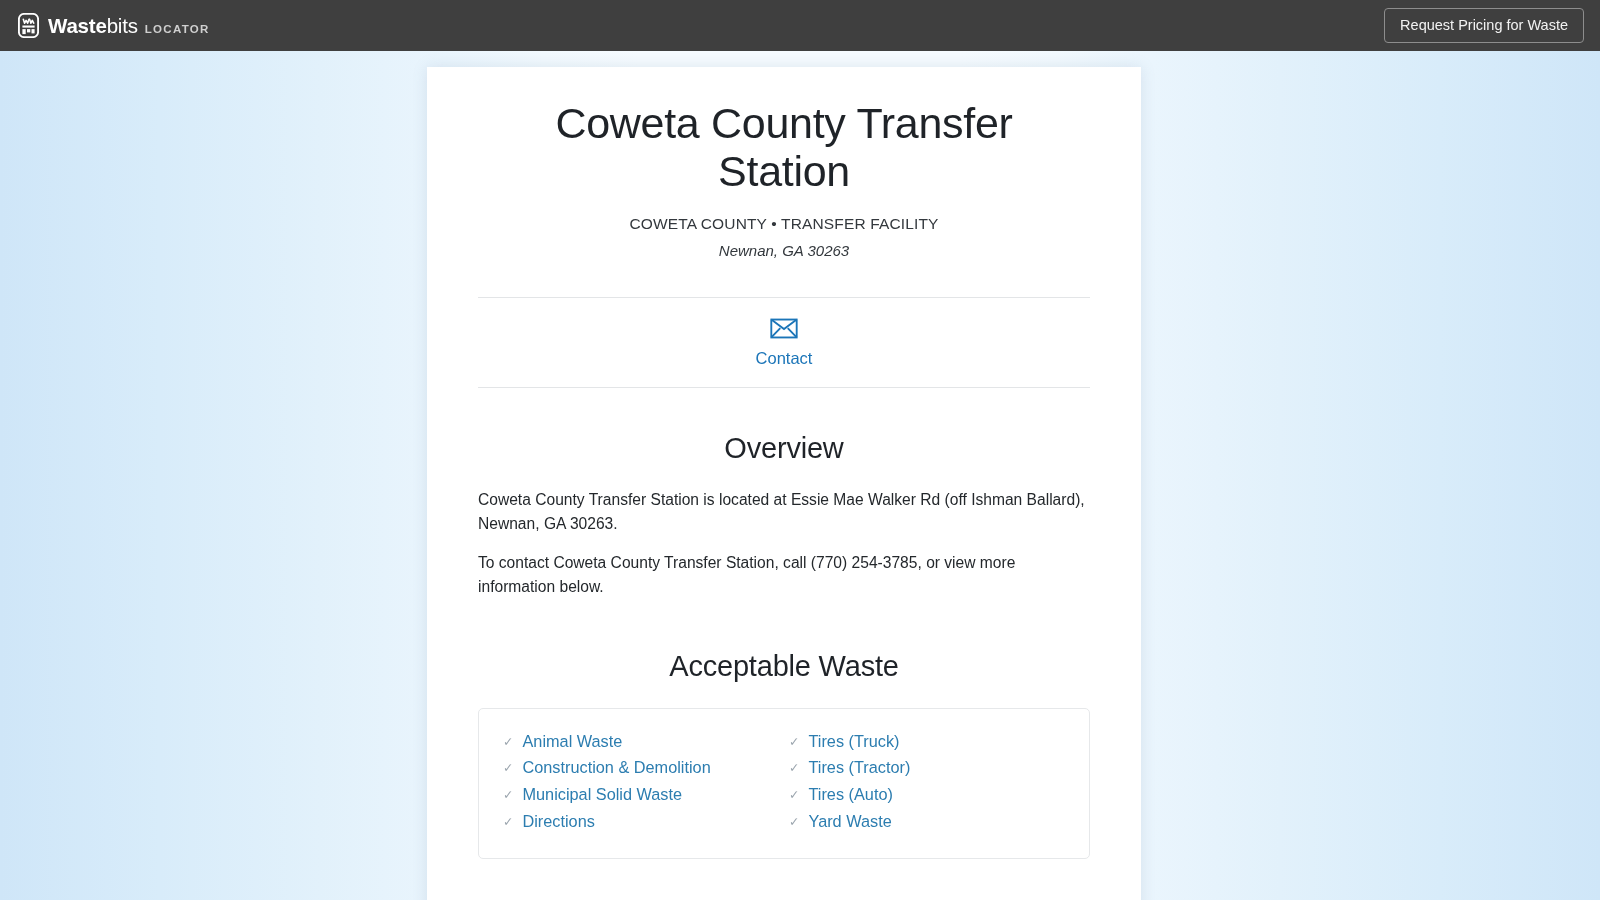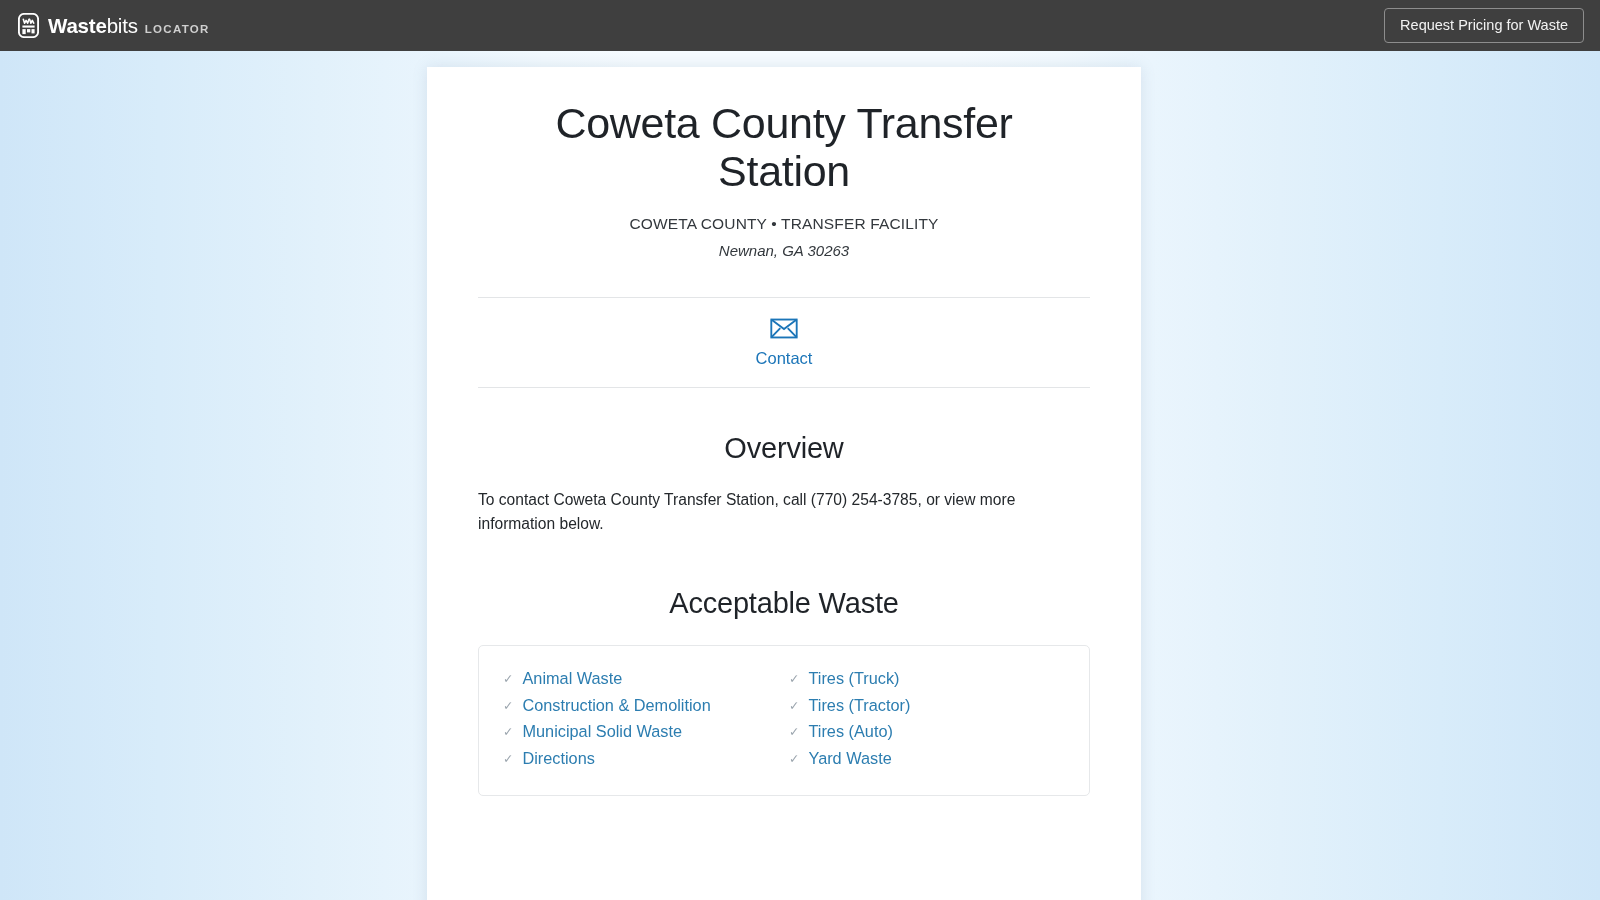--- a/index.html
+++ b/index.html
@@ -278,20 +278,21 @@
             <path d="M1.4 1.4 L15.0 11.6 L28.6 1.4" fill="none" stroke="#1b75b8" stroke-width="2"></path>
             <path d="M1.4 20.6 L11.0 10.5 M28.6 20.6 L19.0 10.5" fill="none" stroke="#1b75b8" stroke-width="2"></path>
           </svg>
         </span>
         <span class="action-label">Contact</span>
       </a>
     </div>
 
     <div class="overview-block">
       <h2 class="section-title">Overview</h2>
+      <p>Coweta County Transfer Station is located at Essie Mae Walker Rd (off Ishman Ballard), Newnan, GA 30263.</p>
       <p>To contact Coweta County Transfer Station, call (770) 254-3785, or view more information below.</p>
     </div>
 
     <div class="waste-block">
       <h2 class="section-title">Acceptable Waste</h2>
 
       <div class="waste-card">
 
         <div class="waste-col">
           <a class="waste-item">

